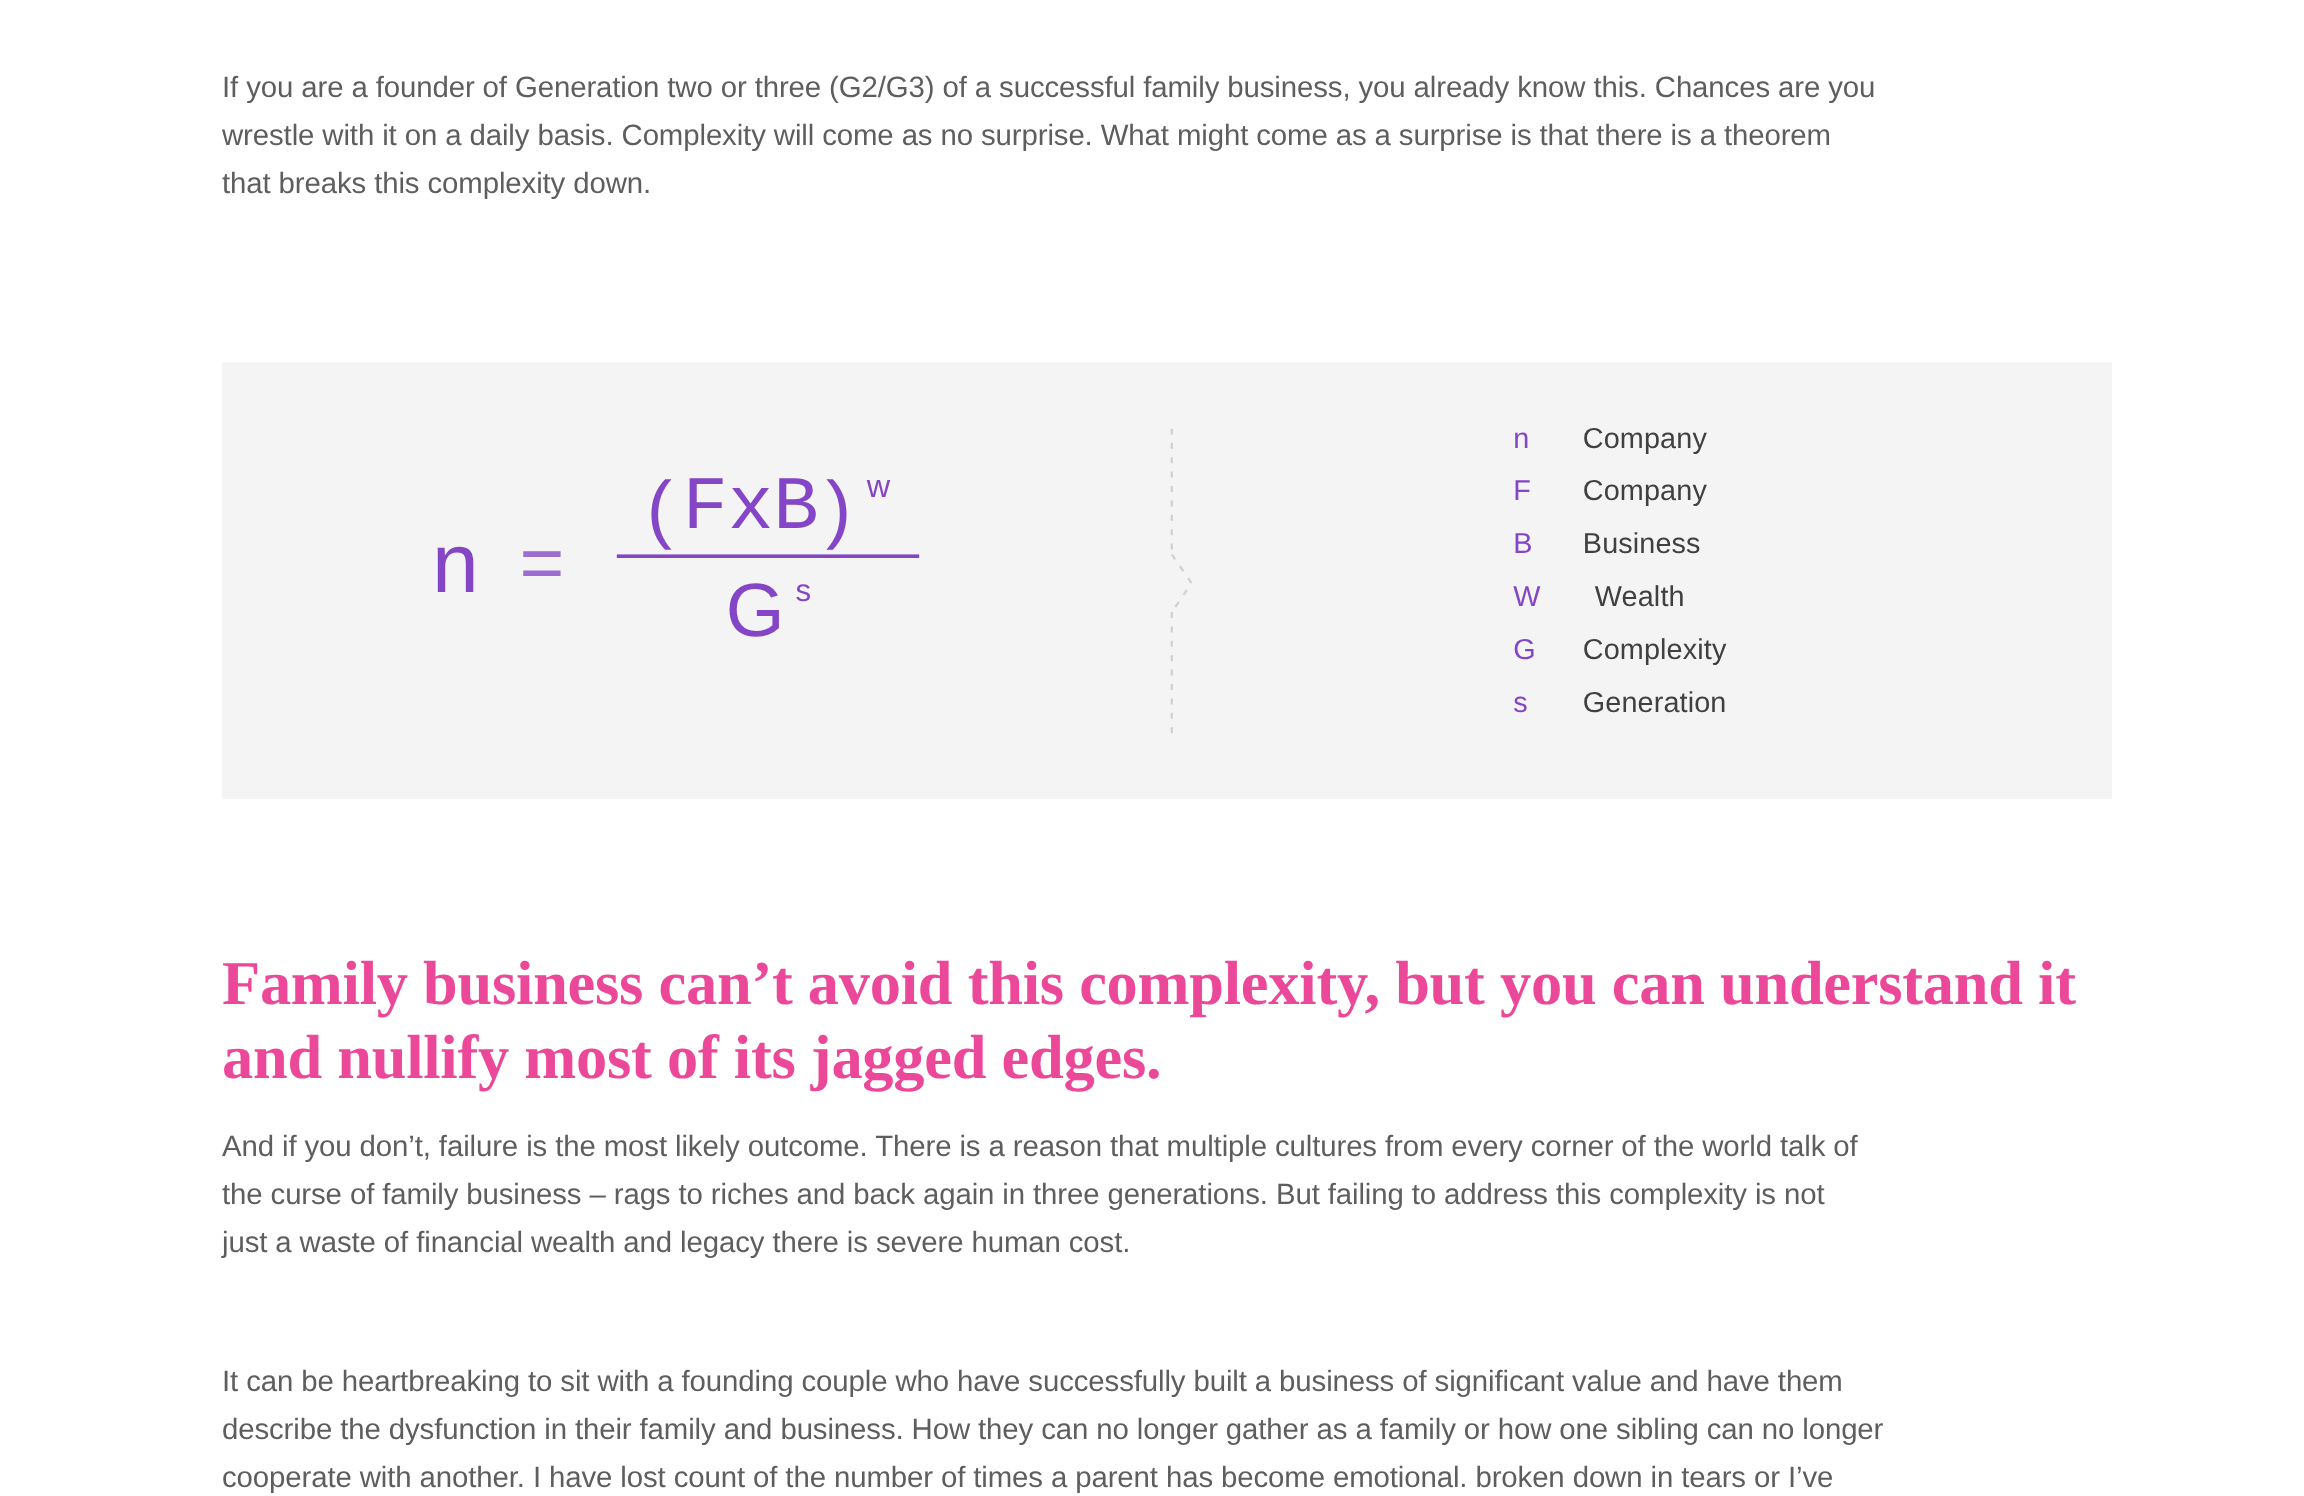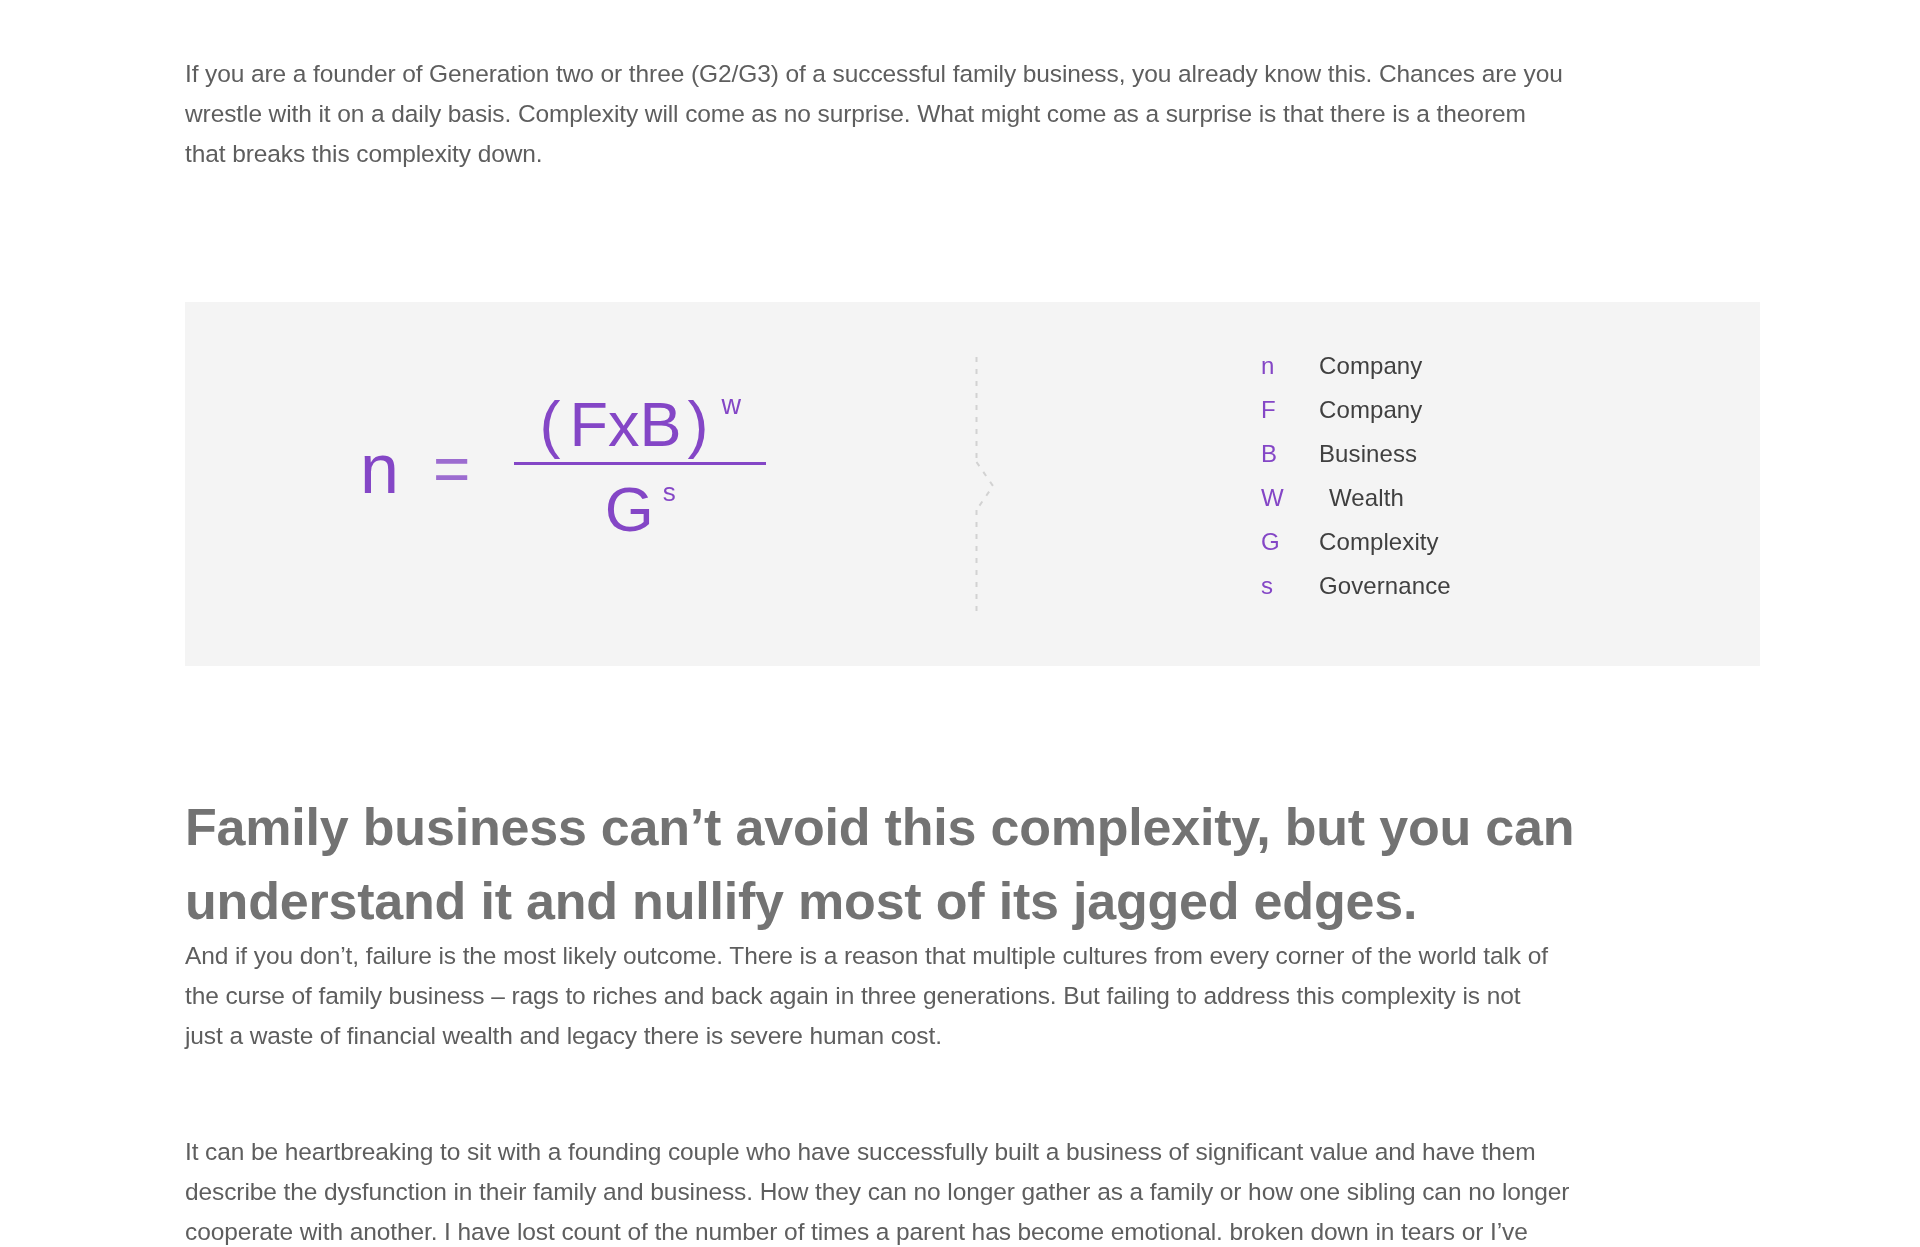--- a/index.html
+++ b/index.html
@@ -163,24 +163,24 @@
   .legend-label.indent {
     padding-left: 10px;
   }
 
   
   .heading {
     position: absolute;
     left: 185px;
     top: 790px;
     width: 1590px;
-    color: #737373;
-    font-family: Liberation Sans, sans-serif;
+    color: #ec4899;
+    font-family: Liberation Serif, serif;
     font-size: 52px;
-    line-height: 74px;
+    line-height: 61px;
     font-weight: 700;
     letter-spacing: -0.2px;
     margin: 0;
   }
 
   .para-2 {
     position: absolute;
     left: 185px;
     top: 936px;
     width: 1375px;
@@ -202,21 +202,21 @@
 
   <div class="formula-panel">
 
     <div class="formula-wrap">
       <span class="f-var">n</span>
       <span class="f-eq">=</span>
 
       <span class="fraction">
         <span class="frac-num">
           <span class="paren">(</span>
-          <span style="padding:0 6px;">FxB</span>
+          <span style="padding:0 6px;font-family:Liberation Mono, monospace;">FxB</span>
           <span class="paren">)</span>
           <span class="sup">w</span>
         </span>
 
         <span class="frac-bar"></span>
 
         <span class="frac-den">
           <span>G</span>
           <span class="sup">s</span>
         </span>
@@ -253,21 +253,21 @@
         <span class="legend-label indent">Wealth</span>
       </div>
 
       <div class="legend-row">
         <span class="legend-sym">G</span>
         <span class="legend-label">Complexity</span>
       </div>
 
       <div class="legend-row">
         <span class="legend-sym">s</span>
-        <span class="legend-label">Governance</span>
+        <span class="legend-label">Generation</span>
       </div>
 
     </div>
   </div>
 
   <h2 class="heading">Family business can’t avoid this complexity, but you can understand it and nullify most of its jagged edges.</h2>
 
   <p class="para para-2">And if you don’t, failure is the most likely outcome. There is a reason that multiple cultures from every corner of the world talk of the curse of family business – rags to riches and back again in three generations. But failing to address this complexity is not just a waste of financial wealth and legacy there is severe human cost.</p>
 
   <p class="para para-3">It can be heartbreaking to sit with a founding couple who have successfully built a business of significant value and have them describe the dysfunction in their family and business. How they can no longer gather as a family or how one sibling can no longer cooperate with another. I have lost count of the number of times a parent has become emotional. broken down in tears or I’ve heard many versions of, 'This is not worth</p>

